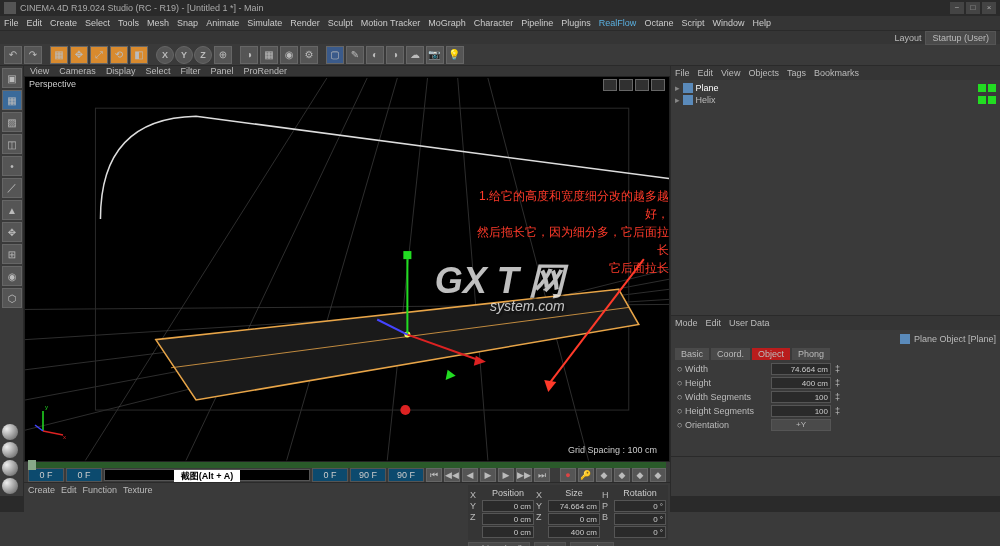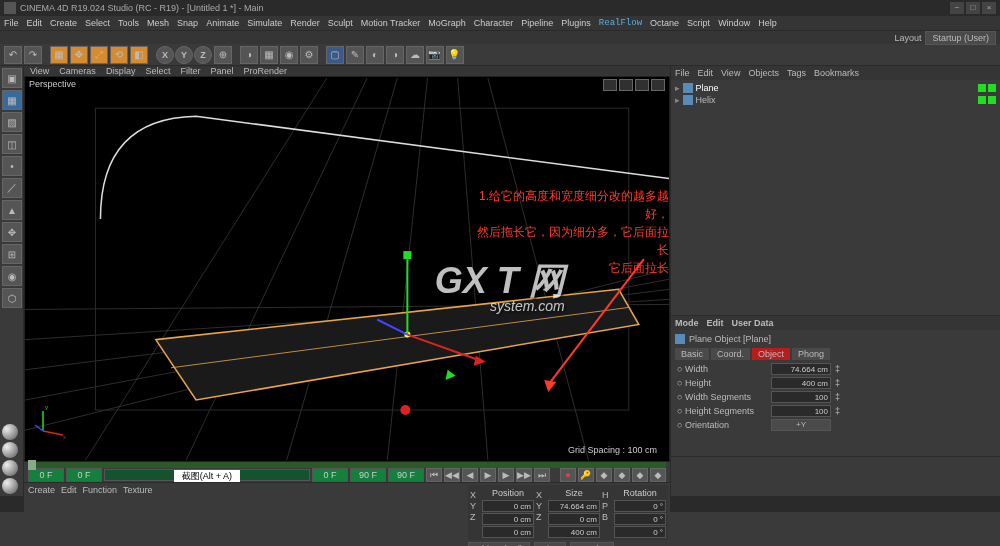--- a/index.html
+++ b/index.html
@@ -54,22 +54,22 @@
 .watermark { position: absolute; top: 180px; left: 395px; color: rgba(255,255,255,0.75); font-size: 36px; font-weight: bold; font-style: italic; text-shadow: 2px 2px 2px rgba(0,0,0,0.5); }
 .watermark .sub { font-size: 14px; font-weight: normal; display: block; margin-top: -8px; margin-left: 70px; }
 
 
 .slider-row { height: 14px; background: #3a3a3a; display: flex; align-items: center; padding: 0 4px; }
 .slider-row .track { flex: 1; height: 6px; background: #2a5a2a; position: relative; }
 .slider-row .handle { width: 8px; height: 10px; background: #8a8; position: absolute; left: 0; top: -2px; }
 
 
 .timeline-row { height: 18px; background: #3a3a3a; display: flex; align-items: center; padding: 0 4px; gap: 2px; font-size: 9px; }
-.timeline-row input { width: 36px; height: 14px; background: #15803d; border: 1px solid #555; color: #ccc; font-size: 9px; text-align: center; }
-.timeline-row .frame-track { flex: 1; height: 12px; background: #14532d; border: 1px solid #555; }
+.timeline-row input { width: 36px; height: 14px; background: #0c4a6e; border: 1px solid #555; color: #ccc; font-size: 9px; text-align: center; }
+.timeline-row .frame-track { flex: 1; height: 12px; background: #000000; border: 1px solid #555; font-weight: bold; }
 .timeline-row .playbtn { width: 16px; height: 14px; background: #555; border: 1px solid #666; display: flex; align-items: center; justify-content: center; }
 
 
 .coord-row { height: 64px; background: #3a3a3a; display: flex; border-top: 1px solid #2a2a2a; }
 .coord-left { flex: 1; padding: 2px 4px; }
 .coord-tabs { display: flex; gap: 6px; font-size: 9px; margin-bottom: 2px; }
 .coord-table { display: flex; gap: 2px; background: #353535; padding: 2px; font-size: 9px; }
 .coord-col { display: flex; flex-direction: column; gap: 1px; }
 .coord-col .hdr { text-align: center; color: #ccc; padding: 1px 4px; }
 .coord-col .cell { display: flex; align-items: center; gap: 2px; }
@@ -83,23 +83,23 @@
 .right-panel { width: 330px; background: #3a3a3a; border-left: 1px solid #2a2a2a; display: flex; flex-direction: column; }
 .rp-menu { height: 14px; background: #353535; display: flex; align-items: center; padding: 0 4px; gap: 8px; font-size: 9px; }
 .rp-tree { height: 236px; border-bottom: 1px solid #2a2a2a; padding: 2px 4px; font-size: 9px; }
 .rp-tree .item { display: flex; align-items: center; gap: 3px; padding: 1px 0; }
 .rp-tree .item .tri { color: #888; }
 .rp-tree .item .ico { width: 10px; height: 10px; background: #5a8aba; }
 .rp-tree .item.sel { color: #fff; }
 .rp-tree .tags { margin-left: auto; display: flex; gap: 2px; }
 .rp-tree .tags span { width: 8px; height: 8px; }
 
-.rp-mode-menu { height: 14px; background: #353535; display: flex; align-items: center; padding: 0 4px; gap: 8px; font-size: 9px; font-weight: bold; }
+.rp-mode-menu { height: 14px; background: #353535; display: flex; align-items: center; padding: 0 4px; gap: 8px; font-size: 9px; }
 .rp-attr { flex: 1; padding: 2px 4px; font-size: 9px; }
-.rp-attr .obj-title { display: flex; align-items: center; gap: 4px; padding: 2px 0; }
+.rp-attr .obj-title { display: flex; align-items: center; gap: 4px; padding: 2px 0; justify-content: flex-end; }
 .rp-attr .obj-title .oico { width: 10px; height: 10px; background: #5a8aba; }
 .rp-attr .tabs { display: flex; gap: 2px; margin: 2px 0; }
 .rp-attr .tabs span { padding: 1px 6px; background: #4a4a4a; font-size: 9px; }
 .rp-attr .tabs span.active { background: #b91c1c; }
 .rp-attr .section-hdr { background: #2a2a2a; padding: 2px 4px; margin: 2px 0; }
 .rp-attr .prop-row { display: flex; align-items: center; gap: 4px; padding: 1px 2px; }
 .rp-attr .prop-row .plbl { width: 90px; }
 .rp-attr .prop-row input { width: 60px; height: 12px; background: #2a2a2a; border: 1px solid #555; color: #ccc; font-size: 8px; text-align: right; padding-right: 2px; }
 .rp-attr .prop-row .drop { width: 60px; height: 12px; background: #4a4a4a; border: 1px solid #555; font-size: 8px; text-align: center; }
 
@@ -138,21 +138,21 @@
     <span>Snap</span>
     <span>Animate</span>
     <span>Simulate</span>
     <span>Render</span>
     <span>Sculpt</span>
     <span>Motion Tracker</span>
     <span>MoGraph</span>
     <span>Character</span>
     <span>Pipeline</span>
     <span>Plugins</span>
-    <span style="color: rgb(90, 176, 224); font-family: Liberation Mono, monospace;">RealFlow</span>
+    <span style="color: rgb(90, 176, 224);">RealFlow</span>
     <span>Octane</span>
     <span>Script</span>
     <span>Window</span>
     <span>Help</span>
   </div>
 
 <div class="layout-row">
   <span>Layout</span>
   <span class="dropdown">Startup (User)</span>
 </div>

